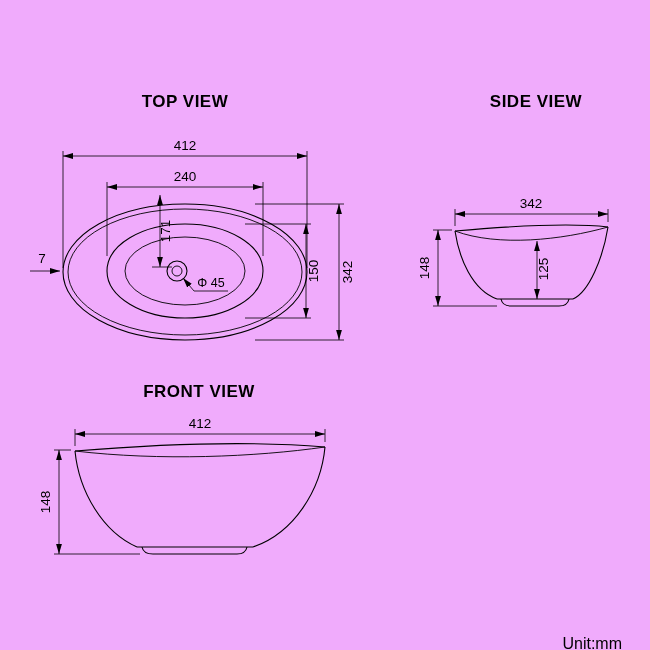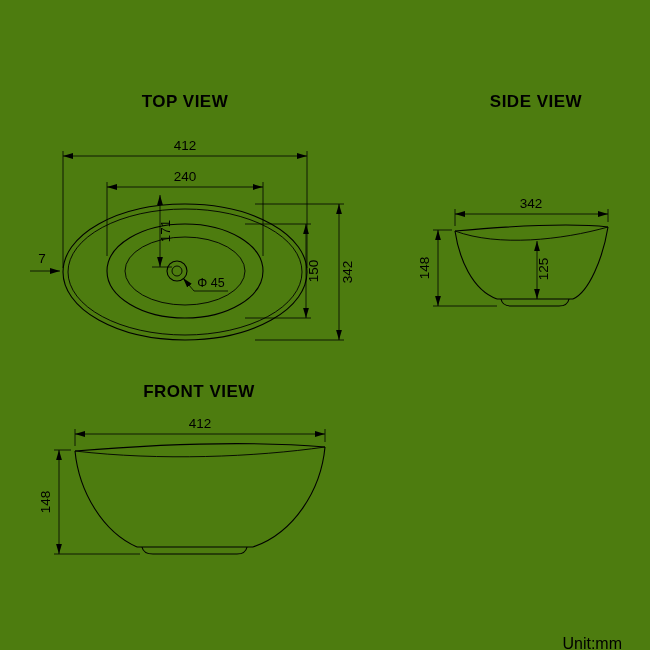--- a/index.html
+++ b/index.html
@@ -1,16 +1,16 @@
 <!DOCTYPE html>
 <html><head>
 <meta charset="utf-8">
 <style>
   html,body{margin:0;padding:0;background:#ffffff;}
-  .page{position:relative;width:650px;height:650px;background:#4d7c0f;overflow:hidden;}
+  .page{position:relative;width:650px;height:650px;background:#f0abfc;overflow:hidden;}
   svg{display:block;}
   .outline{fill:none;stroke:#000000;stroke-width:1.1;}
   .thin{fill:none;stroke:#000000;stroke-width:0.9;}
   .dline{fill:none;stroke:#000000;stroke-width:0.8;}
   .ext{fill:none;stroke:#000000;stroke-width:0.8;}
   text{font-family:"Liberation Sans","DejaVu Sans",sans-serif;fill:#000000;text-anchor:middle;}
   .dim-label{font-size:13.5px;}
   .small-label{font-size:12.5px;}
   .view-title{font-size:17px;font-weight:bold;letter-spacing:0.5px;}
   .unit-label{font-size:16px;text-anchor:end;}

